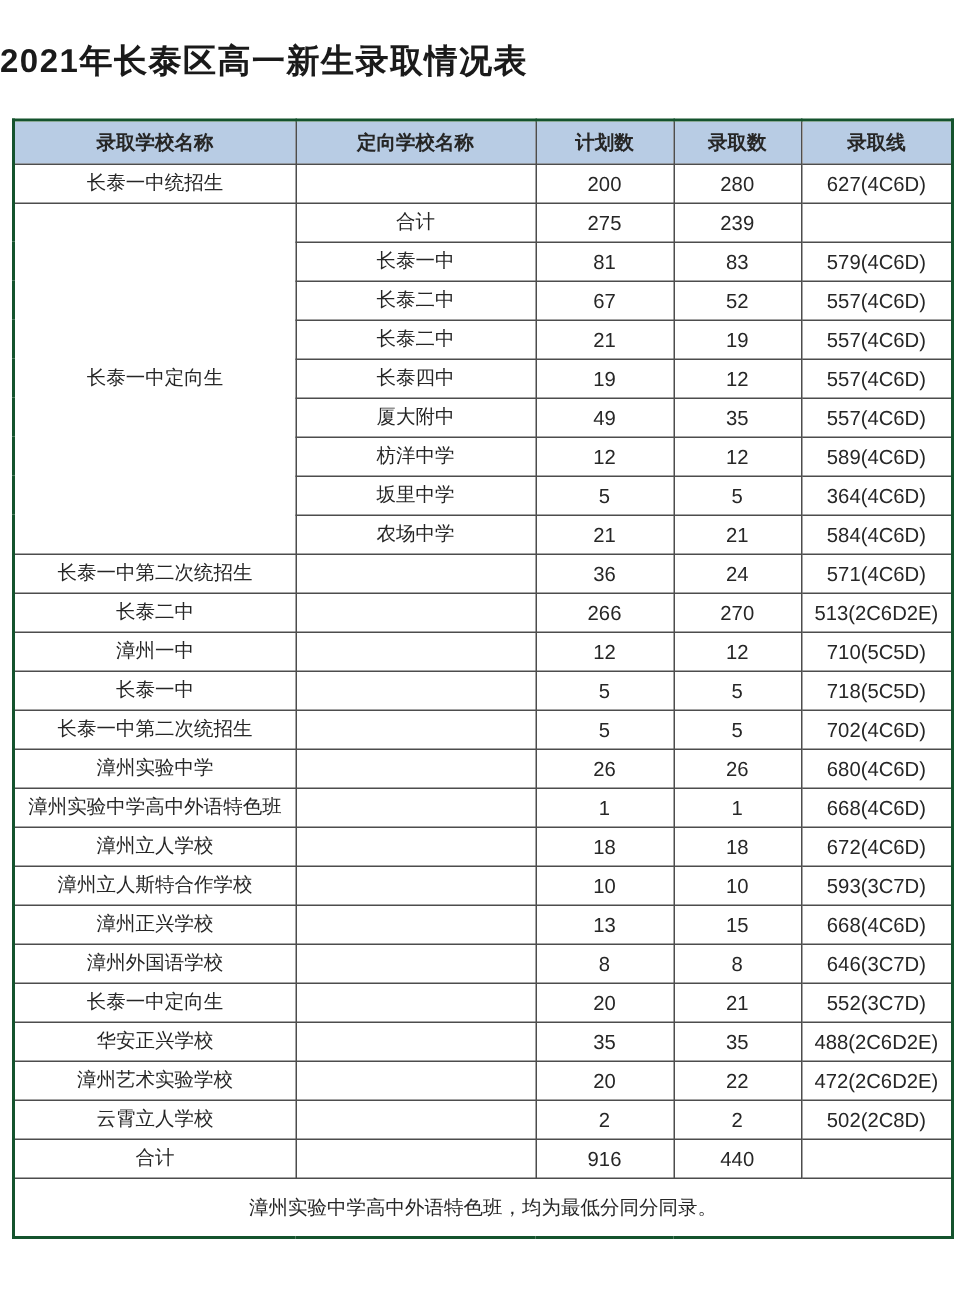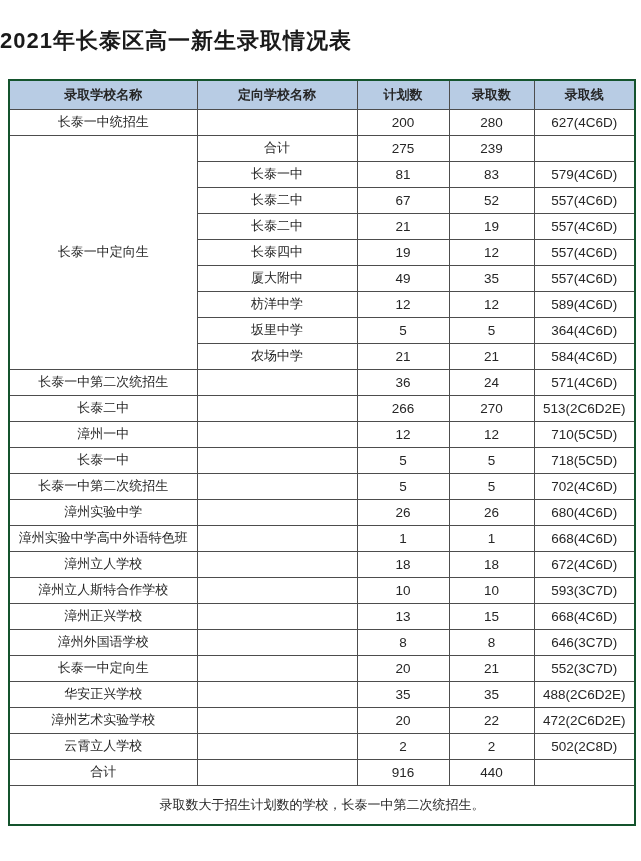--- a/index.html
+++ b/index.html
@@ -243,16 +243,16 @@
       <tr>
         <td>合计</td>
         <td></td>
         <td class="num">916</td>
         <td class="num">440</td>
         <td class="num"></td>
       </tr>
     </tbody>
   <tfoot>
     <tr>
-      <td colspan="5">录取数大于招生计划数的学校，长泰一中第二次统招生。</td>
+      <td colspan="5">漳州实验中学高中外语特色班，均为最低分同分同录。</td>
     </tr>
   </tfoot>
 </table>
 
 </body></html>

